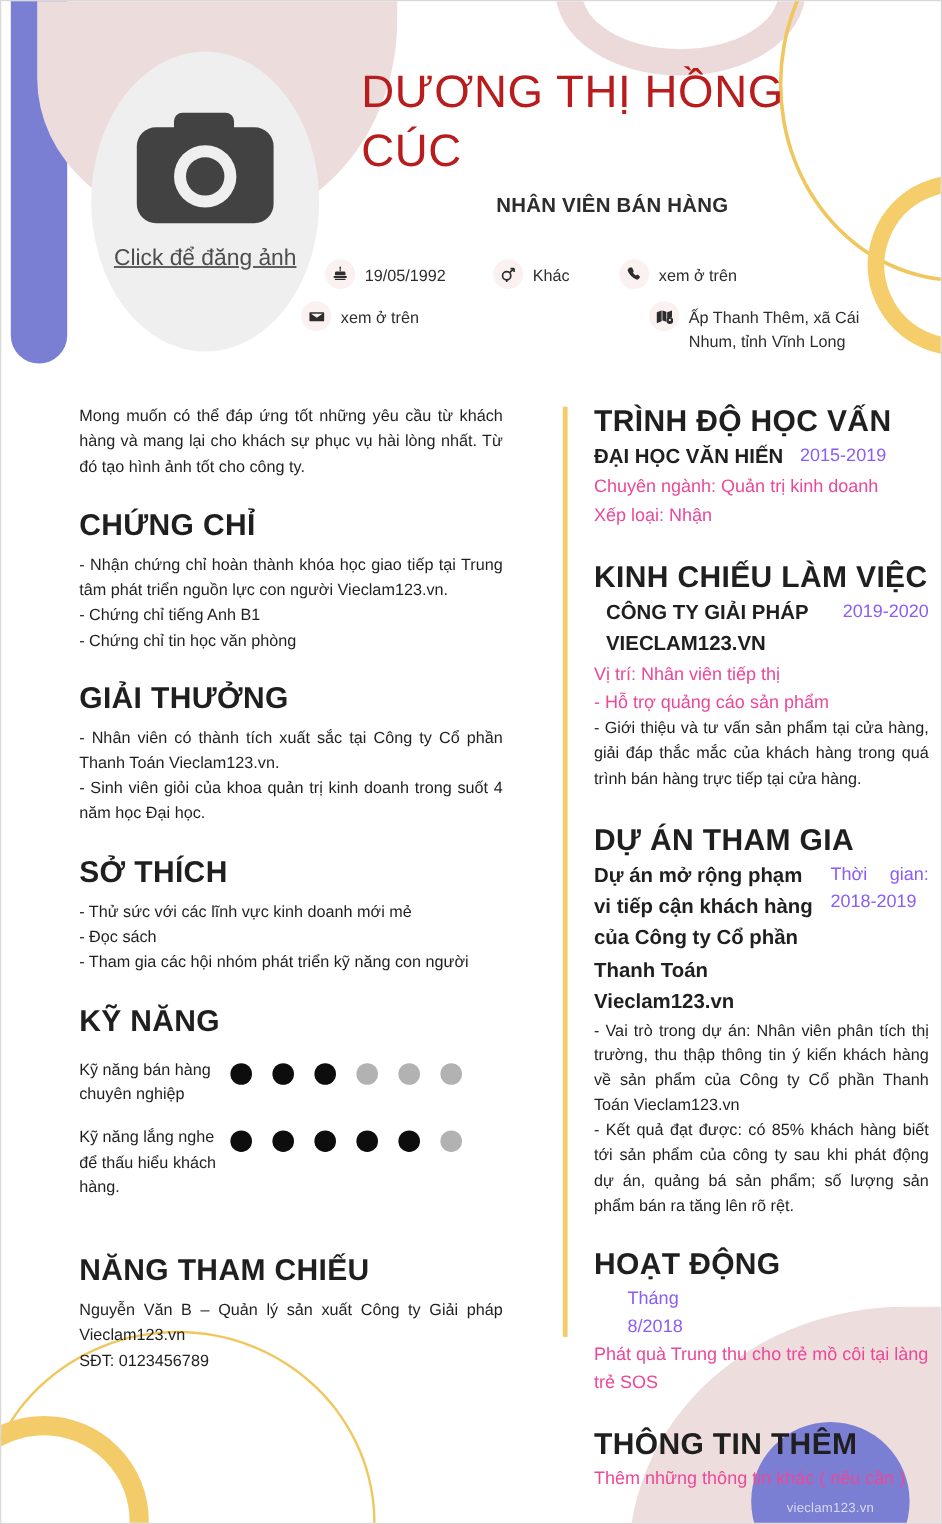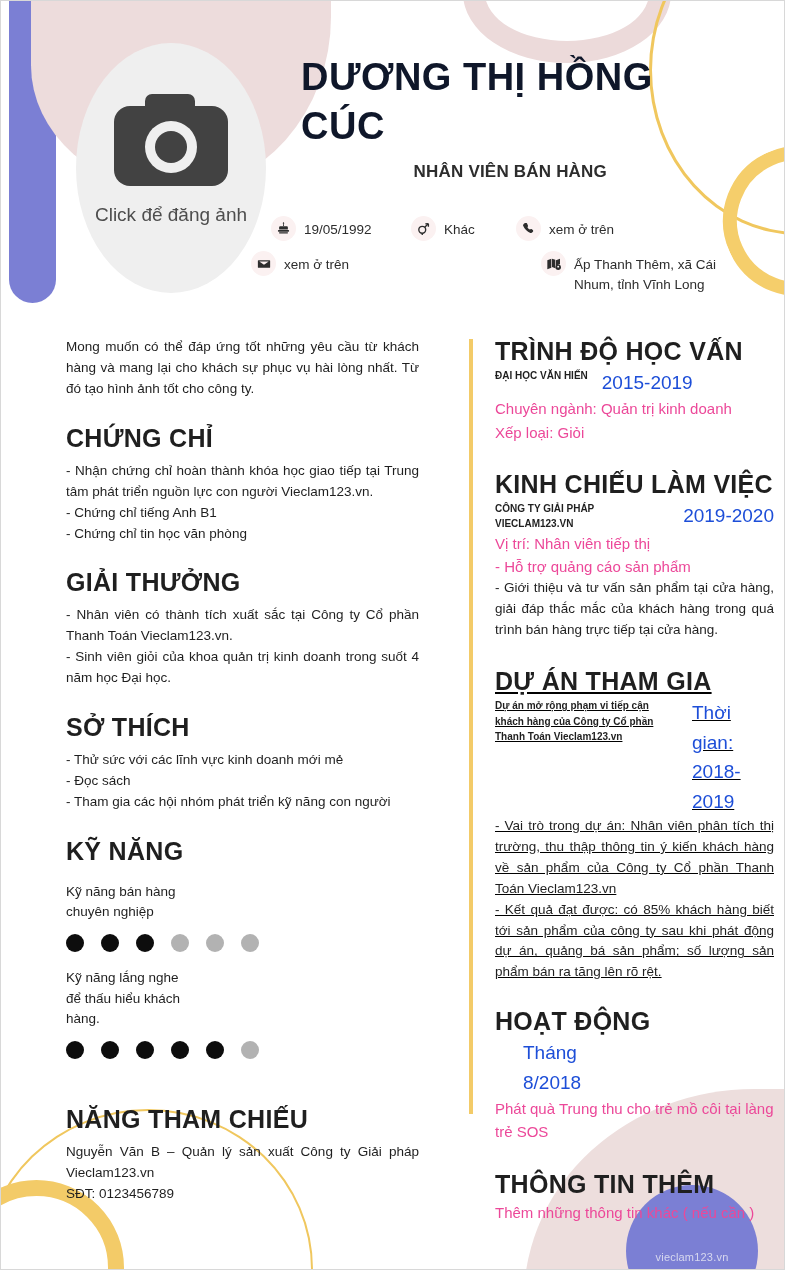--- a/index.html
+++ b/index.html
@@ -103,20 +103,21 @@
     z-index: 3;
   }
   .photo-wrap {
     position: absolute;
     left: 75px; top: 42px;
     width: 190px; height: 250px;
     display: flex;
     flex-direction: column;
     align-items: center;
     justify-content: center;
+    text-decoration: underline;
   }
   .photo-circle {
     position: absolute;
     left: 0; top: 0;
     width: 190px; height: 250px;
     background: #efefef;
     border-radius: 50%;
   }
   .camera-icon {
     position: relative;
@@ -132,22 +133,22 @@
     white-space: nowrap;
   }
 
   .name-block {
     position: absolute;
     left: 300px; top: 52px;
     width: 420px;
   }
   .cv-name {
     font-size: 38px;
-    font-weight: 700;
-    color: #0f172a;
+    font-weight: 400;
+    color: #b91c1c;
     line-height: 1.3;
     letter-spacing: 0.5px;
   }
   .cv-position {
     margin-top: 10px;
     font-size: 17px;
     font-weight: bold;
     color: #2d2d2d;
     text-align: right;
     padding-right: 114px;
@@ -217,42 +218,41 @@
   p.body-text.nojust { text-align: left; }
   .line { font-size: 15px; color: #ec4899; line-height: 1.55; }
 
   .entry-head {
     display: flex;
     justify-content: space-between;
     align-items: flex-start;
     gap: 14px;
   }
   .entry-title {
-    font-size: 10px;
+    font-size: 17px;
     font-weight: bold;
     color: #1f1f1f;
     line-height: 1.55;
     flex: 1;
   }
   .entry-date {
-    font-size: 19px;
-    color: #1d4ed8;
+    font-size: 15px;
+    color: #8b5cf6;
     line-height: 1.55;
     white-space: nowrap;
   }
   .entry-date.wrap { white-space: normal; text-align: justify; width: 82px; }
   .entry-date.indent { margin-left: 28px; white-space: normal; width: 60px; }
 
   
   .skill-row {
     display: flex;
     align-items: flex-start;
     margin-top: 16px;
     gap: 8px;
-    flex-direction: column;
   }
   .skill-label {
     width: 118px;
     font-size: 13.5px;
     color: #1f1f1f;
     line-height: 1.5;
     flex: 0 0 auto;
   }
   .dots { display: flex; gap: 17px; padding-top: 4px; }
   .dot { width: 18px; height: 18px; border-radius: 50%; background: #b2b2b2; }
@@ -421,35 +421,35 @@
 
     <div id="col-right">
 
       <div class="sec-right" style="margin-top:0;">
         <h2 class="sec-title">TRÌNH ĐỘ HỌC VẤN</h2>
         <div class="entry-head">
           <div class="entry-title" style="flex:0 0 auto;">ĐẠI HỌC VĂN HIẾN</div>
           <div class="entry-date" style="flex:1;">2015-2019</div>
         </div>
         <div class="line">Chuyên ngành: Quản trị kinh doanh</div>
-        <div class="line">Xếp loại: Giỏi</div>
+        <div class="line">Xếp loại: Nhận</div>
       </div>
 
       <div class="sec-right" style="margin-top:26px;">
         <h2 class="sec-title">KINH CHIẾU LÀM VIỆC</h2>
         <div class="entry-head">
-          <div class="entry-title" style="max-width:190px;">CÔNG TY GIẢI PHÁP VIECLAM123.VN</div>
+          <div class="entry-title" style="max-width:190px;margin-left:10px;">CÔNG TY GIẢI PHÁP VIECLAM123.VN</div>
           <div class="entry-date">2019-2020</div>
         </div>
         <div class="line">Vị trí: Nhân viên tiếp thị</div>
         <div class="line">- Hỗ trợ quảng cáo sản phẩm</div>
         <p class="body-text">- Giới thiệu và tư vấn sản phẩm tại cửa hàng, giải đáp thắc mắc của khách hàng trong quá trình bán hàng trực tiếp tại cửa hàng.</p>
       </div>
 
-      <div class="sec-right" style="margin-top:26px;text-decoration:underline;">
+      <div class="sec-right" style="margin-top:26px;">
         <h2 class="sec-title">DỰ ÁN THAM GIA</h2>
         <div class="entry-head">
           <div class="entry-title" style="max-width:205px;">Dự án mở rộng phạm vi tiếp cận khách hàng của Công ty Cổ phần Thanh Toán Vieclam123.vn</div>
           <div class="entry-date wrap">Thời gian: 2018-2019</div>
         </div>
         <p class="body-text">- Vai trò trong dự án: Nhân viên phân tích thị trường, thu thập thông tin ý kiến khách hàng về sản phẩm của Công ty Cổ phần Thanh Toán Vieclam123.vn</p>
         <p class="body-text">- Kết quả đạt được: có 85% khách hàng biết tới sản phẩm của công ty sau khi phát động dự án, quảng bá sản phẩm; số lượng sản phẩm bán ra tăng lên rõ rệt.</p>
       </div>
 
       <div class="sec-right" style="margin-top:24px;">

